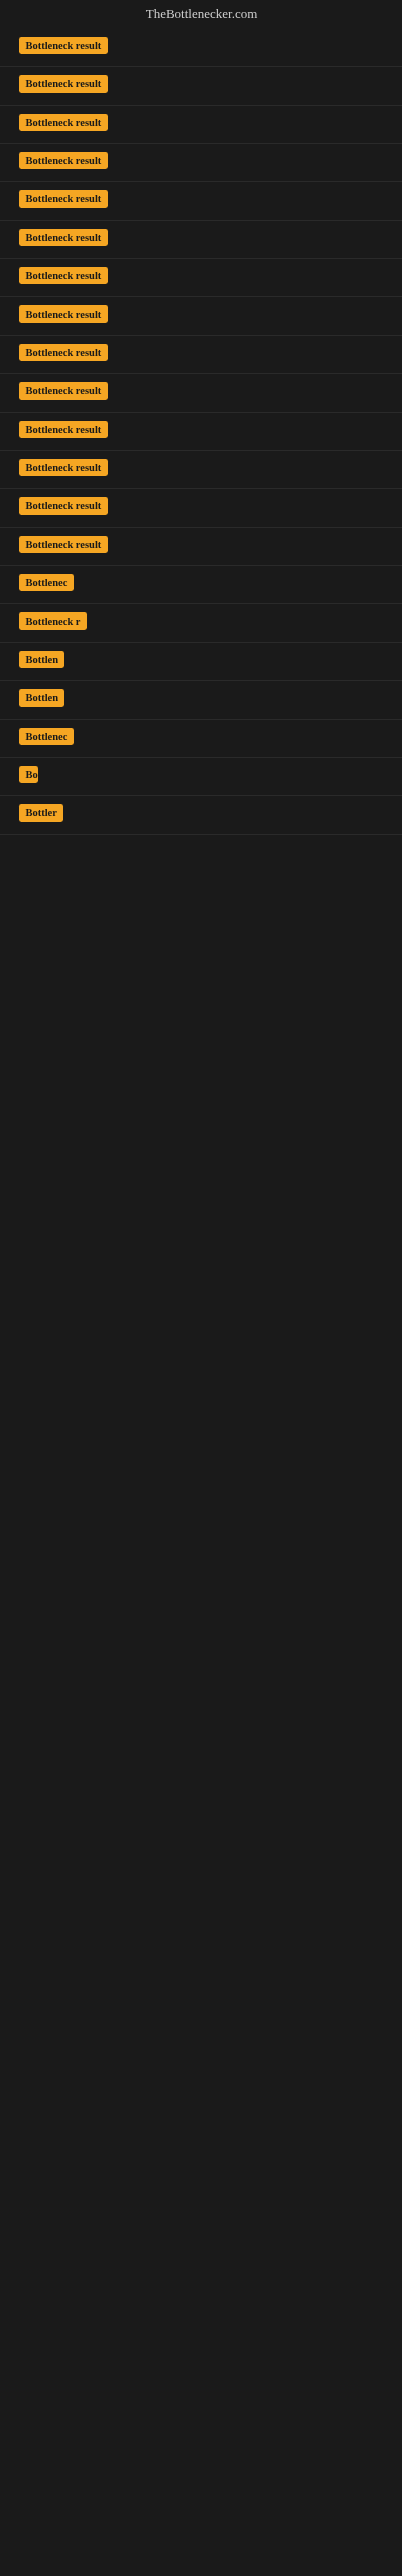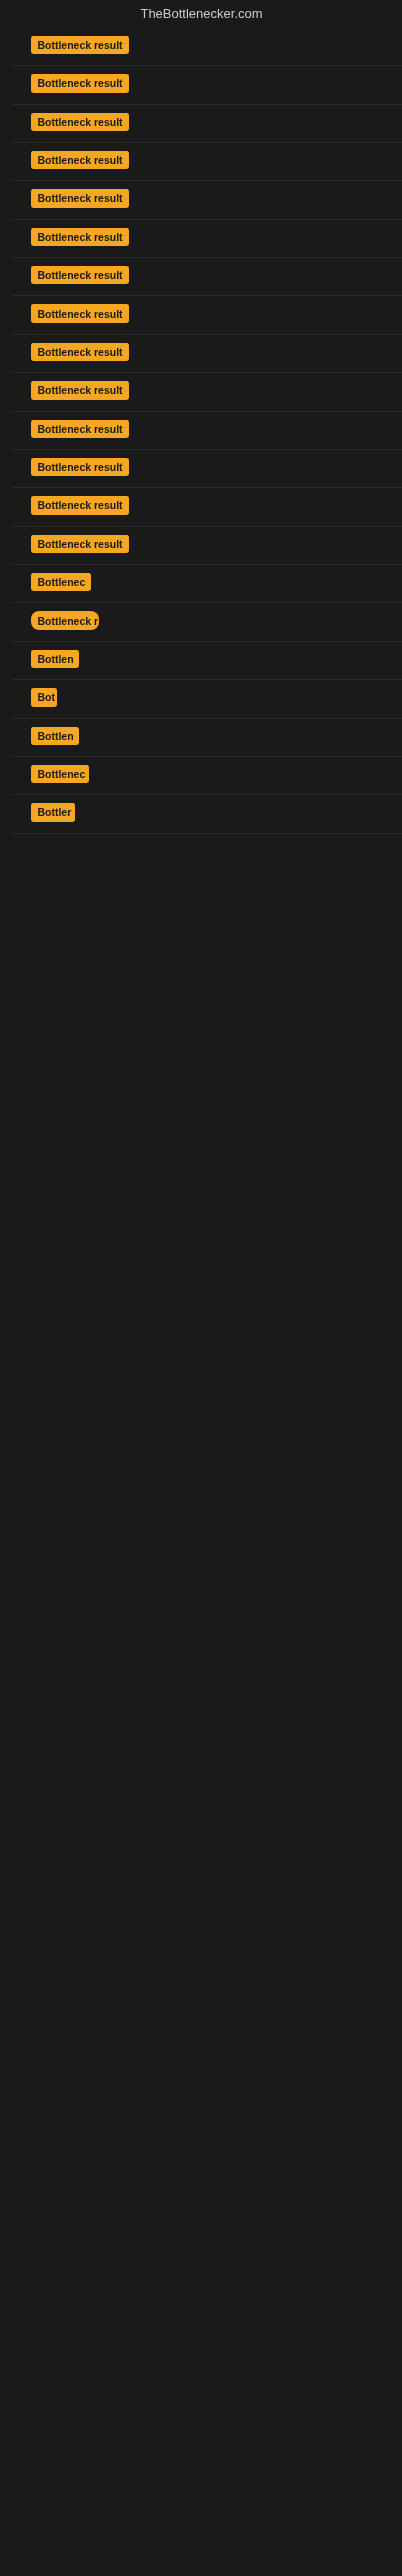--- a/index.html
+++ b/index.html
@@ -1,18 +1,19 @@
 <!DOCTYPE html>
 <html style="font-size:13px"><head>
   <meta charset="utf-8">
   <style>
     * {
       margin: 0;
       padding: 0;
       box-sizing: border-box;
+      font-family: Liberation Serif, serif;
     }
 
     body {
       width: 403px;
       min-height: 2576px;
       background-color: #1a1a1a;
       font-family: Arial, sans-serif;
       position: relative;
     }
 
@@ -32,21 +33,20 @@
       font-weight: bold;
       padding: 3.2px 6.4px;
       border-radius: 2.4px;
       white-space: nowrap;
       overflow: hidden;
     }
 
     .result-row {
       padding: 8px 19px;
       border-bottom: 0.8px solid #2a2a2a;
-      margin-left: 12px;
     }
   </style>
 </head>
 <body>
 
 <div class="site-title">
   <span>TheBottlenecker.com</span>
 </div>
 
 <div id="results-container">
@@ -58,20 +58,20 @@
     <div class="result-row"><div class="bottleneck-badge" style="max-width: 105px;">Bottleneck result</div></div>
     <div class="result-row"><div class="bottleneck-badge" style="max-width: 105px;">Bottleneck result</div></div>
     <div class="result-row"><div class="bottleneck-badge" style="max-width: 105px;">Bottleneck result</div></div>
     <div class="result-row"><div class="bottleneck-badge" style="max-width: 105px;">Bottleneck result</div></div>
     <div class="result-row"><div class="bottleneck-badge" style="max-width: 105px;">Bottleneck result</div></div>
     <div class="result-row"><div class="bottleneck-badge" style="max-width: 105px;">Bottleneck result</div></div>
     <div class="result-row"><div class="bottleneck-badge" style="max-width: 105px;">Bottleneck result</div></div>
     <div class="result-row"><div class="bottleneck-badge" style="max-width: 105px;">Bottleneck result</div></div>
     <div class="result-row"><div class="bottleneck-badge" style="max-width: 105px;">Bottleneck result</div></div>
     <div class="result-row"><div class="bottleneck-badge" style="max-width: 60px;">Bottlenec</div></div>
-    <div class="result-row"><div class="bottleneck-badge" style="max-width: 68px; border-radius: 8px;">Bottleneck r</div></div>
+    <div class="result-row"><div class="bottleneck-badge" style="max-width: 68px;">Bottleneck r</div></div>
     <div class="result-row"><div class="bottleneck-badge" style="max-width: 48px;">Bottlen</div></div>
-    <div class="result-row"><div class="bottleneck-badge" style="max-width: 26px;">Bot</div></div>
     <div class="result-row"><div class="bottleneck-badge" style="max-width: 48px;">Bottlen</div></div>
     <div class="result-row"><div class="bottleneck-badge" style="max-width: 58px;">Bottlenec</div></div>
+    <div class="result-row"><div class="bottleneck-badge" style="max-width: 19.3px;">Bo</div></div>
     <div class="result-row"><div class="bottleneck-badge" style="max-width: 44px;">Bottler</div></div>
   </div>
 
 
 </body></html>

